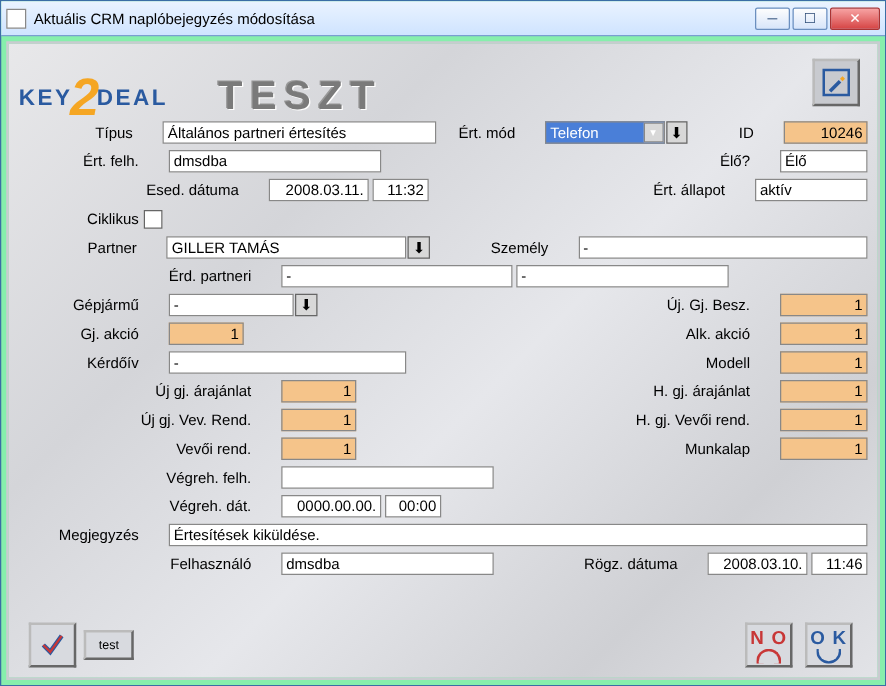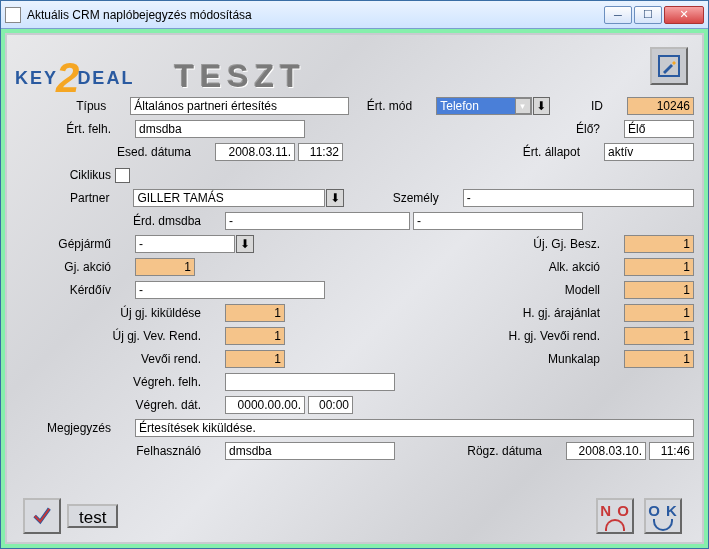--- a/index.html
+++ b/index.html
@@ -23,21 +23,21 @@
   .row { display:flex; align-items:center; height:22px; margin-bottom:1px;}
   .lbl { text-align:right; font-weight:normal; color:#000; padding-right:4px; font-size:12px; white-space:nowrap;}
   .fld { height:18px; background:#fff; border:1px solid #888; font-size:12px; padding:1px 3px; display:flex; align-items:center; overflow:hidden;margin-left:20px;}
   .fld.orange { background:#f5c48a; text-align:right; justify-content:flex-end;}
   .fld.sel { background:#4a7fd8; color:#fff; justify-content:space-between; padding-right:0;}
   .ddbtn { width:16px; height:16px; background:#d8d8d8; border:1px solid #888; display:inline-flex; align-items:center; justify-content:center; font-size:9px;}
   .arrowbtn { width:18px; height:18px; background:#d8d8d8; border:1px solid #666; display:inline-flex; align-items:center; justify-content:center; margin-left:1px;}
   .check { width:15px; height:15px; background:#fff; border:1px solid #666;}
   .buttons { display:flex; align-items:center; height:44px; padding:4px 0 0 8px;}
   .iconbtn { width:38px; height:36px; border:2px outset #bbb; background:#d8dadf; display:flex; align-items:center; justify-content:center; margin-right:6px;}
-  .txtbtn { height:24px; padding:2px 10px; border:2px outset #bbb; background:#d8dadf; font-size:17px;}
+  .txtbtn { height:24px; padding:2px 10px; border:2px outset #bbb; background:#d8dadf; font-size:10px;}
   .rbtns { margin-left:auto; display:flex; gap:4px; margin-right:6px;}
   .nobtn { color:#c83737; font-weight:bold; font-size:15px; letter-spacing:1px;}
   .okbtn { color:#2a5aa0; font-weight:bold; font-size:15px; letter-spacing:1px;}
   .smile {width:20px; height:12px; border:2px solid; border-top:none; border-radius:0 0 20px 20px;}
   .frown {width:20px; height:12px; border:2px solid; border-bottom:none; border-radius:20px 20px 0 0;}
 </style>
 </head>
 <body>
 
 <div class="window">
@@ -107,21 +107,21 @@
 
       <div class="row">
         <div class="lbl" style="width:100px">Partner</div>
         <div class="fld" style="width:195px">GILLER TAMÁS</div>
         <div class="arrowbtn">⬇</div>
         <div class="lbl" style="width:100px">Személy</div>
         <div class="fld" style="width:235px">-</div>
       </div>
 
       <div class="row">
-        <div class="lbl" style="width:190px">Érd. dmsdba</div>
+        <div class="lbl" style="width:190px">Érd. partneri</div>
         <div class="fld" style="width:185px">-</div>
         <div class="fld" style="width:170px;margin-left:3px">-</div>
       </div>
 
       <div class="row">
         <div class="lbl" style="width:100px">Gépjármű</div>
         <div class="fld" style="width:100px">-</div>
         <div class="arrowbtn">⬇</div>
         <div style="flex:1"></div>
         <div class="lbl" style="width:110px">Új. Gj. Besz.</div>
@@ -138,21 +138,21 @@
 
       <div class="row">
         <div class="lbl" style="width:100px">Kérdőív</div>
         <div class="fld" style="width:190px">-</div>
         <div style="flex:1"></div>
         <div class="lbl" style="width:110px">Modell</div>
         <div class="fld orange" style="width:70px">1</div>
       </div>
 
       <div class="row">
-        <div class="lbl" style="width:190px">Új gj. kiküldése</div>
+        <div class="lbl" style="width:190px">Új gj. árajánlat</div>
         <div class="fld orange" style="width:60px">1</div>
         <div style="flex:1"></div>
         <div class="lbl" style="width:110px">H. gj. árajánlat</div>
         <div class="fld orange" style="width:70px">1</div>
       </div>
 
       <div class="row">
         <div class="lbl" style="width:190px">Új gj. Vev. Rend.</div>
         <div class="fld orange" style="width:60px">1</div>
         <div style="flex:1"></div>

